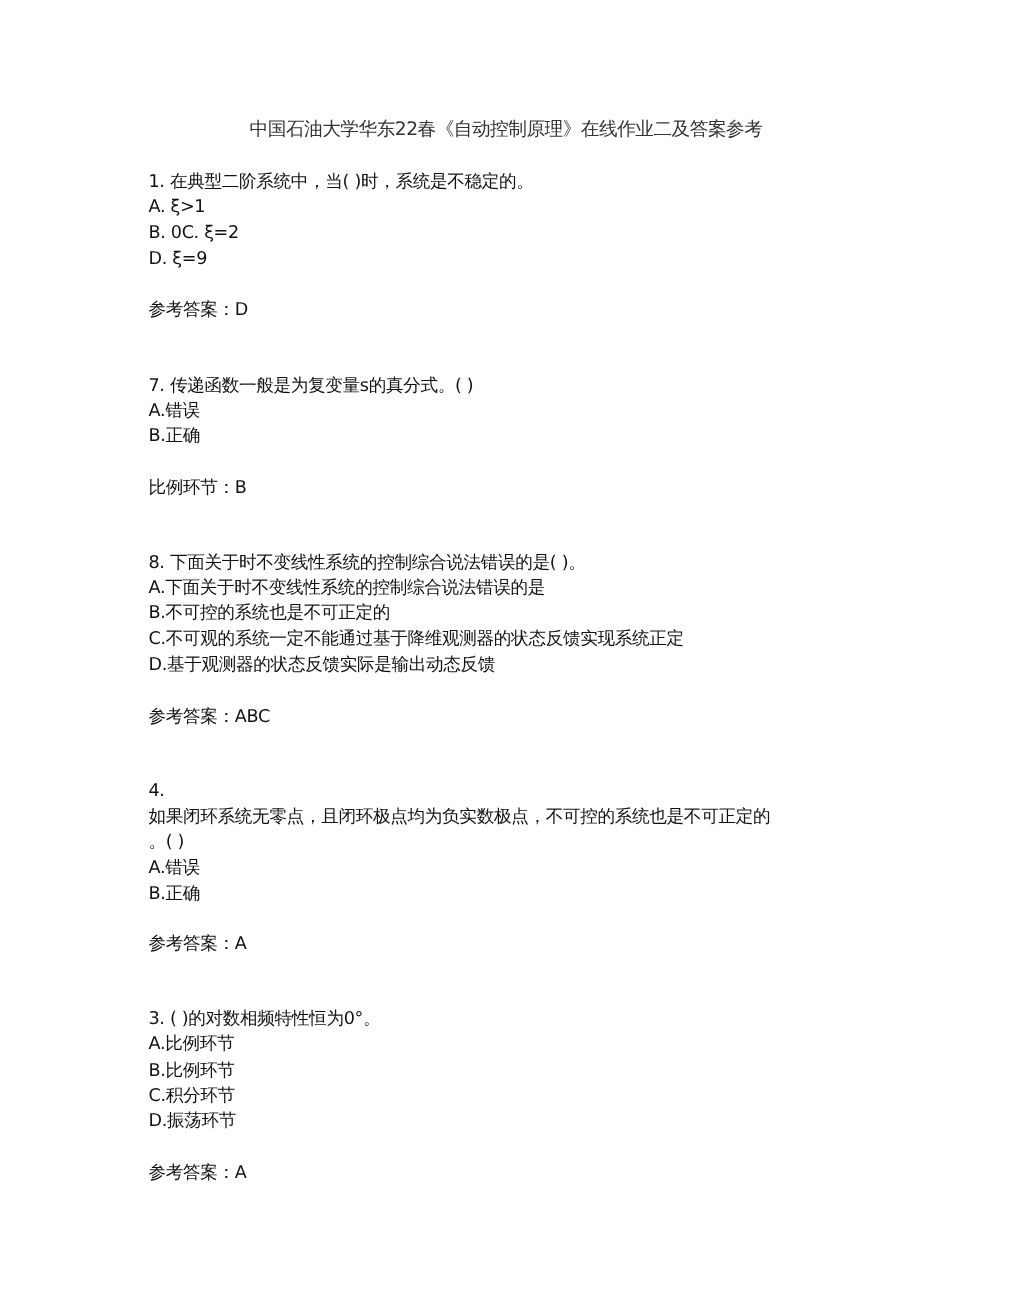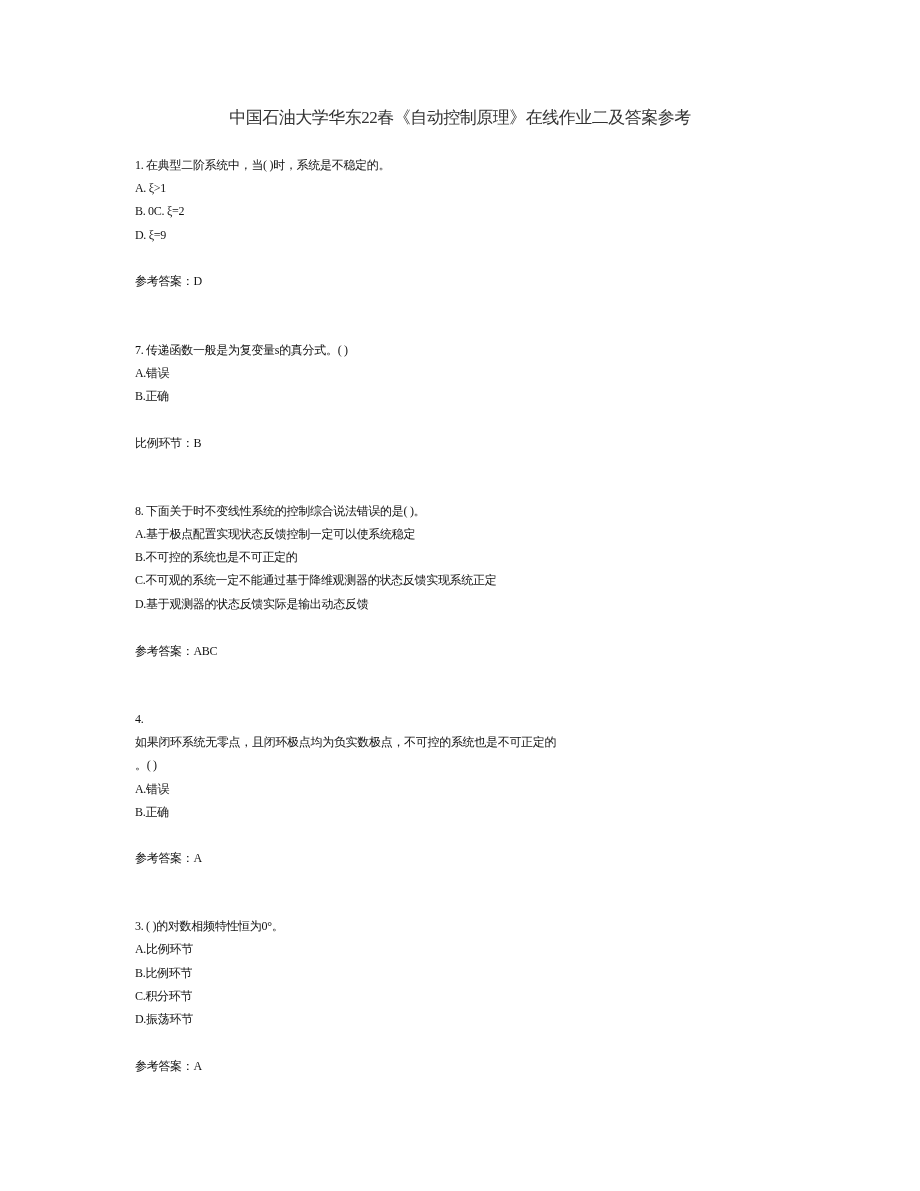--- a/index.html
+++ b/index.html
@@ -15,37 +15,36 @@
       font-family: "DejaVu Sans", "Liberation Sans", sans-serif;
       color: #111111;
     }
     .page {
       position: absolute;
       left: 0;
       top: 0;
       width: 920px;
       height: 1191px;
       background: #ffffff;
-      font-family: Liberation Serif, serif;
     }
     .title {
       position: absolute;
       left: 0;
       width: 920px;
       top: 106px;
       text-align: center;
       font-size: 17px;
       line-height: 24px;
       color: #333333;
       letter-spacing: -0.5px;
     }
     .line {
       position: absolute;
       left: 135px;
-      font-size: 12px;
+      font-size: 16px;
       line-height: 22px;
       white-space: nowrap;
       color: #111111;
       letter-spacing: -0.3px;
     }
   </style>
 </head>
 <body>
 
 <div class="page">
@@ -62,21 +61,21 @@
 
   <div>
     <div class="line" style="top:339px">7.  传递函数一般是为复变量s的真分式。(   )</div>
     <div class="line" style="top:362px">A.错误</div>
     <div class="line" style="top:385px">B.正确</div>
     <div class="line" style="top:432px">比例环节：B</div>
   </div>
 
   <div>
     <div class="line" style="top:500px">8.  下面关于时不变线性系统的控制综合说法错误的是(   )。</div>
-    <div class="line" style="top:523px">A.基于极点配置实现状态反馈控制一定可以使系统稳定</div>
+    <div class="line" style="top:523px">A.下面关于时不变线性系统的控制综合说法错误的是</div>
     <div class="line" style="top:546px">B.不可控的系统也是不可正定的</div>
     <div class="line" style="top:569px">C.不可观的系统一定不能通过基于降维观测器的状态反馈实现系统正定</div>
     <div class="line" style="top:593px">D.基于观测器的状态反馈实际是输出动态反馈</div>
     <div class="line" style="top:640px">参考答案：ABC</div>
   </div>
 
   <div>
     <div class="line" style="top:708px">4.</div>
     <div class="line" style="top:731px">如果闭环系统无零点，且闭环极点均为负实数极点，不可控的系统也是不可正定的</div>
     <div class="line" style="top:754px">。(   )</div>

